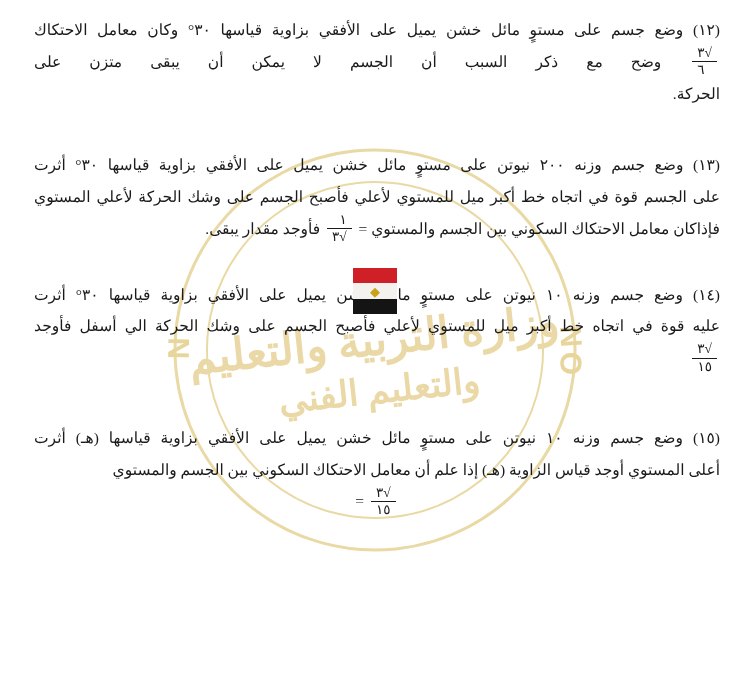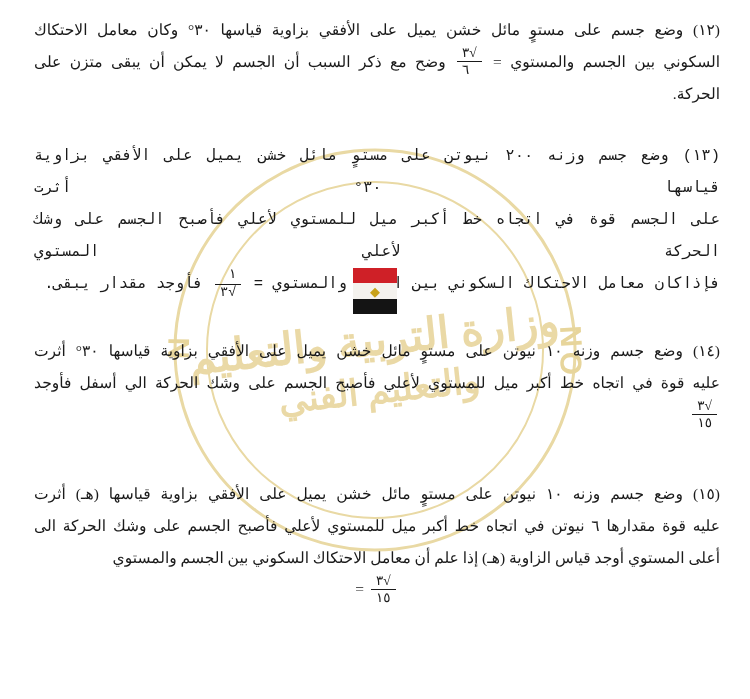--- a/index.html
+++ b/index.html
@@ -130,31 +130,30 @@
     <div class="stripe black"></div>
     <div class="eagle">◆</div>
   </div>
 </div>
 
 <div id="page">
 
   <div class="question">
     <span class="ln justify">(١٢) وضع جسم على مستوٍ مائل خشن يميل على الأفقي بزاوية قياسها ٣٠° وكان معامل الاحتكاك</span>
     <span class="ln justify">
-      <span>السكوني بين الجسم والمستوي =</span>
       <span class="frac">
         <span class="num sqrt">٣√</span>
         <span class="den">٦</span>
       </span>
       <span>وضح مع ذكر السبب أن الجسم لا يمكن أن يبقى متزن على</span>
     </span>
     <span class="ln">الحركة.</span>
   </div>
 
-  <div class="question" style="margin-top:32px;font-family:Liberation Mono, monospace;">
+  <div class="question" style="margin-top:40px;">
     <span class="ln justify">(١٣) وضع جسم وزنه ٢٠٠ نيوتن على مستوٍ مائل خشن يميل على الأفقي بزاوية قياسها ٣٠° أثرت</span>
     <span class="ln justify">على الجسم قوة في اتجاه خط أكبر ميل للمستوي لأعلي فأصبح الجسم على وشك الحركة لأعلي المستوي</span>
     <span class="ln">
       <span>فإذاكان معامل الاحتكاك السكوني بين الجسم والمستوي =</span>
       <span class="frac">
         <span class="num">١</span>
         <span class="den sqrt">٣√</span>
       </span>
       <span>فأوجد مقدار يبقى.</span>
     </span>
@@ -166,21 +165,20 @@
     <span class="ln">
       <span class="frac">
         <span class="num sqrt">٣√</span>
         <span class="den">١٥</span>
       </span>
     </span>
   </div>
 
   <div class="question" style="margin-top:48px;">
     <span class="ln justify">(١٥) وضع جسم وزنه ١٠ نيوتن على مستوٍ مائل خشن يميل على الأفقي بزاوية قياسها (هـ) أثرت</span>
-    <span class="ln justify">عليه قوة مقدارها ٦ نيوتن في اتجاه خط أكبر ميل للمستوي لأعلي فأصبح الجسم على وشك الحركة الى</span>
     <span class="ln">أعلى المستوي أوجد قياس الزاوية (هـ) إذا علم أن معامل الاحتكاك السكوني بين الجسم والمستوي</span>
     <span class="ln eq-line">
       <span class="frac">
         <span class="num sqrt">٣√</span>
         <span class="den">١٥</span>
       </span>
       <span>=</span>
     </span>
   </div>
 

